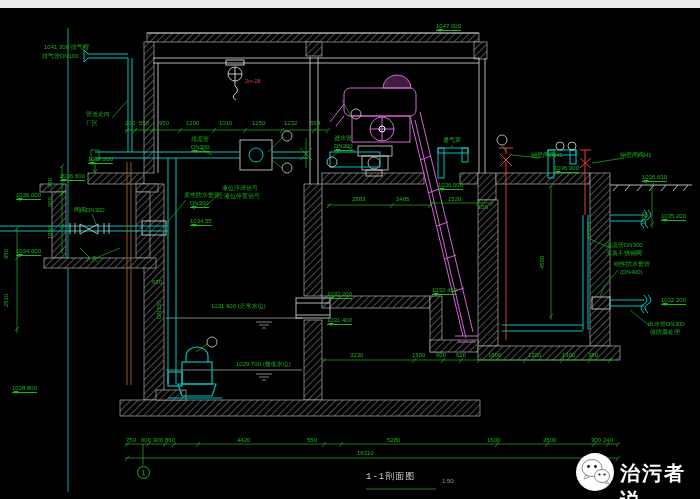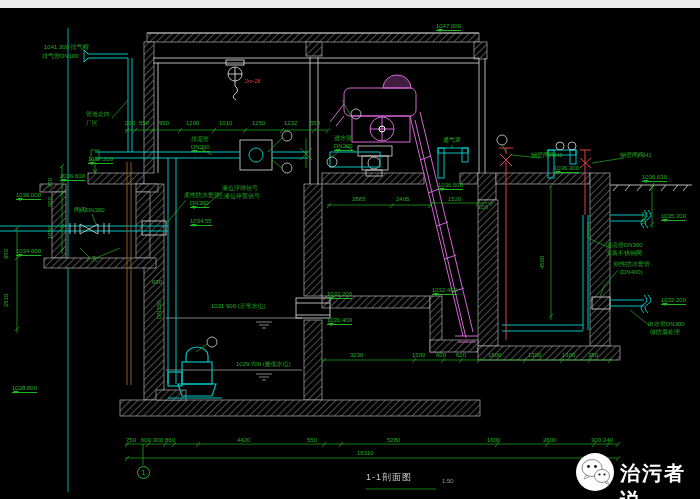--- a/index.html
+++ b/index.html
@@ -307,21 +307,21 @@
       <span class="ann dim" style="left: 165px; top: 437px;">860</span>
       <span class="ann dim" style="left: 237px; top: 437px;">4420</span>
       <span class="ann dim" style="left: 307px; top: 437px;">550</span>
       <span class="ann dim" style="left: 387px; top: 437px;">5280</span>
       <span class="ann dim" style="left: 487px; top: 437px;">1600</span>
       <span class="ann dim" style="left: 543px; top: 437px;">2600</span>
       <span class="ann dim" style="left: 591px; top: 437px;">300</span>
       <span class="ann dim" style="left: 603px; top: 437px;">240</span>
       <span class="ann dim" style="left: 357px; top: 450px;">16310</span>
       <span class="ann axis" style="left: 137px; top: 466px;">1</span>
-      <span class="ann title" style="left: 366px; top: 474px;">1-1剖面图</span>
+      <span class="ann title" style="left: 366px; top: 474px; font-family: Liberation Mono, monospace;">1-1剖面图</span>
       <span class="ann scale" style="left: 442px; top: 478px;">1:50</span>
     </div>
 
   <div id="wm">
     <svg id="wm-icon" width="38" height="38" viewBox="0 0 38 38">
       <circle cx="19" cy="19" r="19" fill="#ffffff"></circle>
       <ellipse cx="16" cy="15" rx="10" ry="8.5" fill="#ffffff" stroke="#8a8a8a" stroke-width="1"></ellipse>
       <path d="M10,22 l-2,4 l5,-2 Z" fill="#ffffff" stroke="#8a8a8a" stroke-width="0.8"></path>
       <ellipse cx="26" cy="23" rx="7.5" ry="6.5" fill="#ffffff" stroke="#8a8a8a" stroke-width="1"></ellipse>
       <path d="M31,28 l2,3 l-4,-1 Z" fill="#ffffff" stroke="#8a8a8a" stroke-width="0.8"></path>

